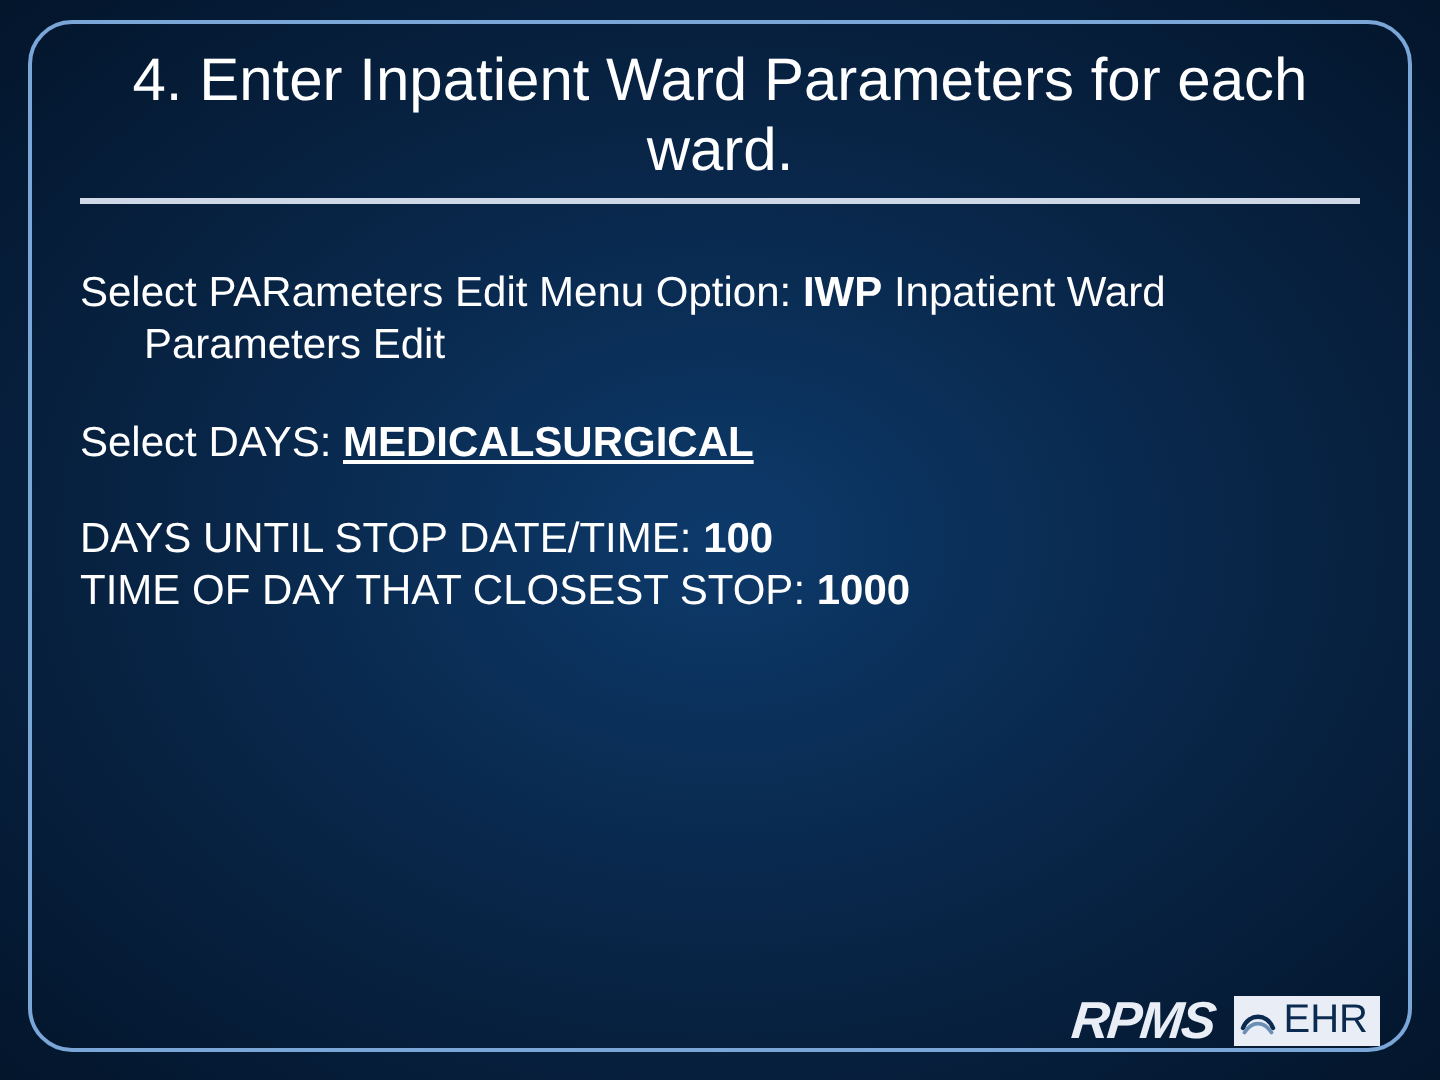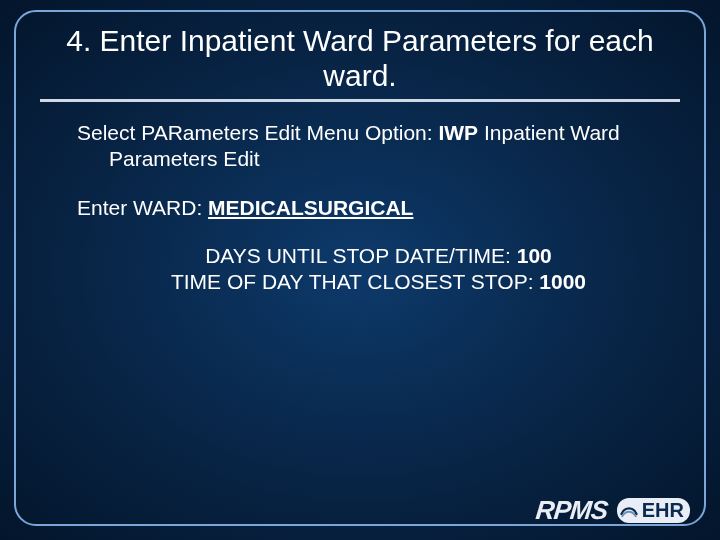--- a/index.html
+++ b/index.html
@@ -18,30 +18,30 @@
     padding: 10px 24px 60px 24px;
   }
   .title {
     font-size: 30px;
     line-height: 1.15;
     text-align: center;
     color: #fff;
     font-weight: 400;
     padding: 0 6px 6px 6px;
     border-bottom: 3px solid #cfd8e6;
-    margin: 2px 0 18px 0;
+    margin: 2px 0 32px 0;
   }
   .body {
     font-size: 21px;
     line-height: 1.25;
     color: #fff;
   }
-  .para { margin-bottom: 22px; margin-left: 37px; }
+  .para { margin-bottom: 22px; }
   .wrap-indent { padding-left: 32px; text-indent: -32px; }
-  .fields p { margin: 0; text-align: center; }
+  .fields p { margin: 0; }
   .indent2 { padding-left: 70px; }
   b { font-weight: 700; }
   u { }
   .footer {
     position: absolute;
     right: 30px;
     bottom: 14px;
     display: flex;
     align-items: center;
     gap: 10px;
@@ -54,23 +54,23 @@
     letter-spacing: -1px;
     color: #e9eef6;
     display: inline-block;
     transform: skewX(-6deg);
   }
   .ehr-badge {
     display: inline-flex;
     align-items: center;
     background: #e9eef6;
     color: #0a2a50;
-    border-radius: 12px;
+    border-radius: 0;
     padding: 1px 6px 1px 3px;
-    font-weight: 700;
+    font-weight: 400;
     font-size: 20px;
     font-family: Arial, sans-serif;
   }
   .ehr-swoosh {
     width: 18px; height: 18px; margin-right: 4px;
   }
 </style>
 </head>
 <body>
 
@@ -79,21 +79,21 @@
   <h1 class="title">4. Enter Inpatient Ward Parameters for each ward.</h1>
 
   <div class="body">
 
     <p class="para wrap-indent">
       <span>Select PARameters Edit Menu Option: </span><b>IWP</b><span>  Inpatient Ward Parameters Edit</span>
     </p>
 
     <div class="para">
       <p>
-        <span>Enter WARD: </span><b><u>MEDICALSURGICAL</u></b>
+        <span>Select DAYS: </span><b><u>MEDICALSURGICAL</u></b>
       </p>
     </div>
 
     <div class="para fields">
       <p><span>DAYS UNTIL STOP DATE/TIME: </span><b>100</b></p>
       <p><span>TIME OF DAY THAT CLOSEST STOP: </span><b>1000</b></p>
     </div>
 
   </div>
 </div>

